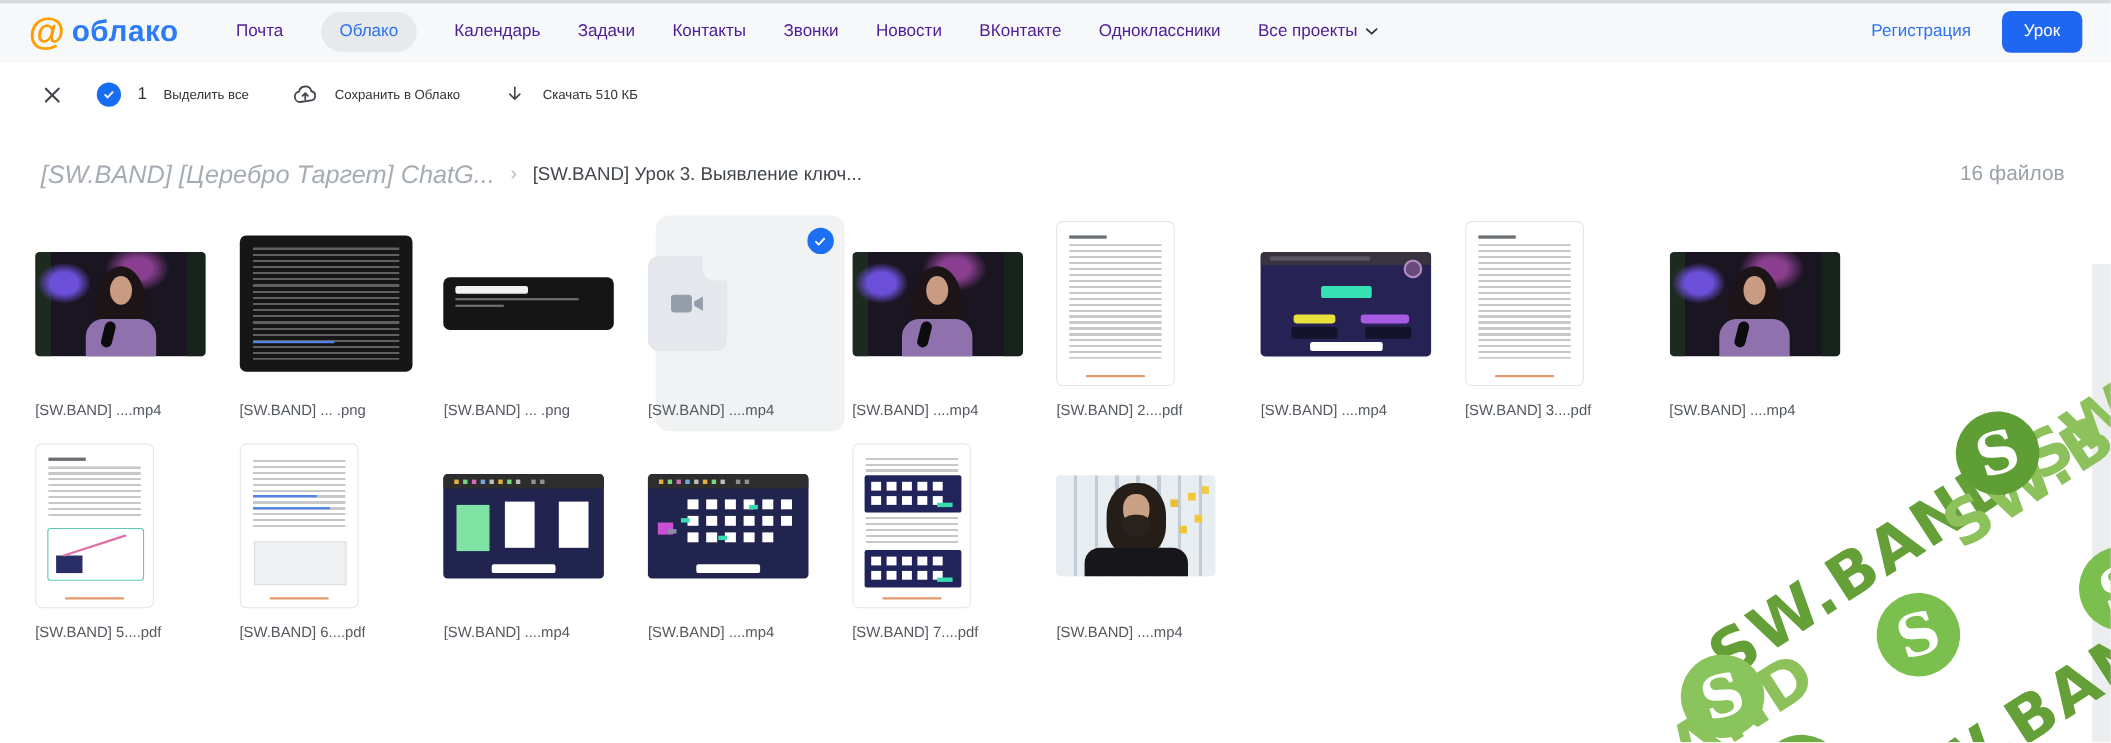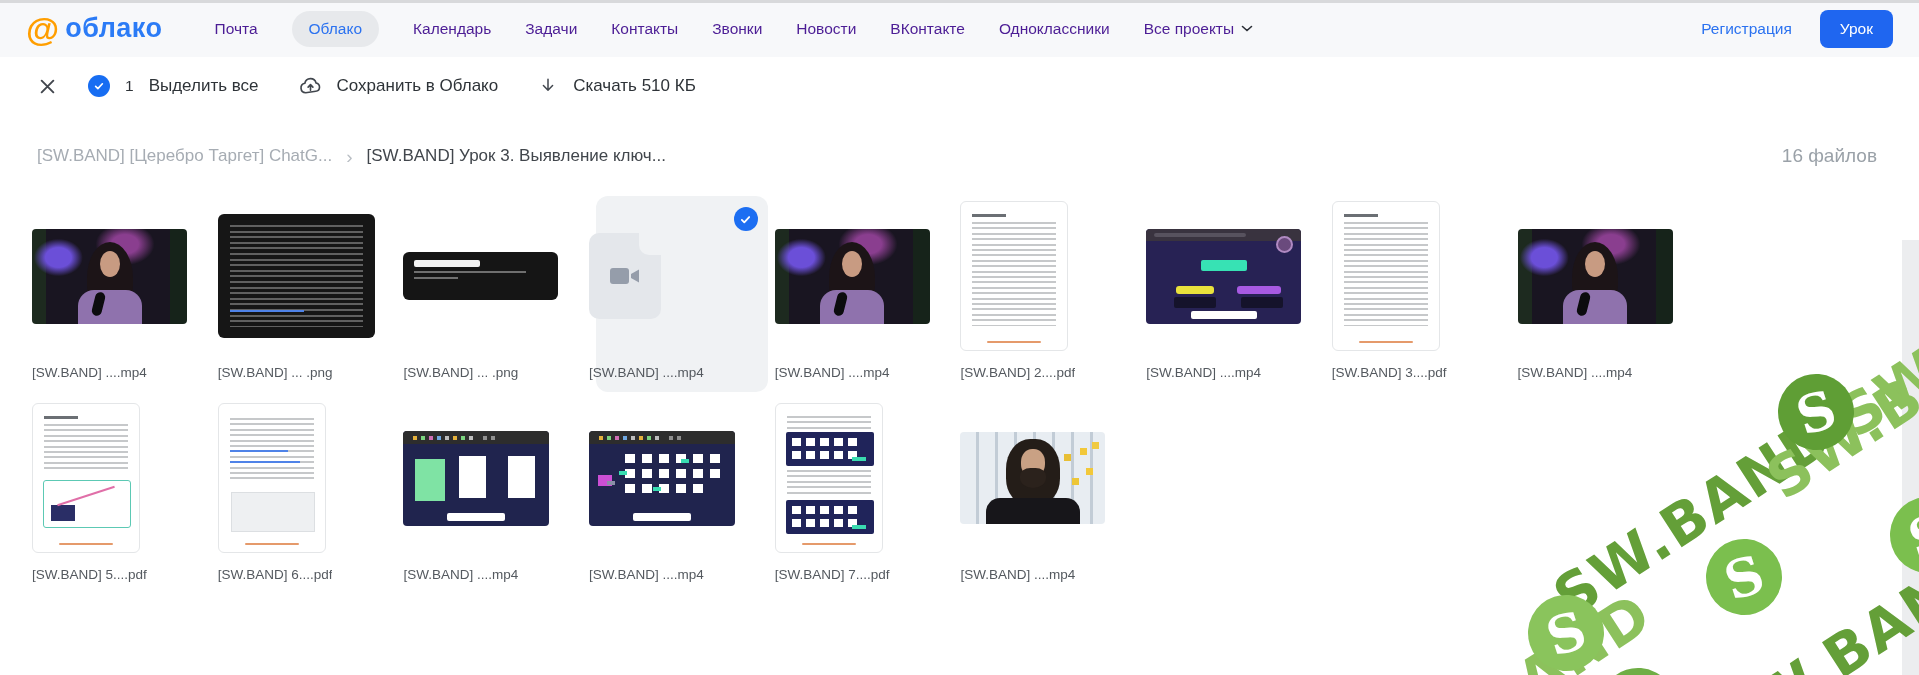--- a/index.html
+++ b/index.html
@@ -20,26 +20,26 @@
   .reg-link{color:#2b72f0;font-size:15.5px;cursor:pointer;text-decoration:none;}
   .login-btn{background:#1f66f0;color:#fff;font-size:15.5px;border:none;border-radius:8px;
              padding:10px 20px;cursor:pointer;font-family:inherit;}
 
   
   .toolbar{position:absolute;top:66px;left:37px;height:40px;display:flex;align-items:center;z-index:3;}
   .tb-close{background:none;border:none;padding:2px;cursor:pointer;margin-right:30px;display:flex;}
   .tb-group{display:flex;align-items:center;gap:15px;margin-right:40px;cursor:pointer;}
   .tb-badge{width:22px;height:22px;border-radius:50%;background:#176df2;display:flex;align-items:center;justify-content:center;}
   .tb-count{font-size:15.5px;color:#2e3338;}
-  .tb-label{font-size:17px;color:#2e3338;}
+  .tb-label{font-size:12px;color:#2e3338;}
 
   
   .crumbs-row{position:absolute;top:145px;left:37px;right:42px;display:flex;align-items:center;justify-content:space-between;z-index:3;}
   .crumbs{display:flex;align-items:center;gap:14px;}
-  .crumb.parent{color:#a6acb3;font-size:17px;cursor:pointer;text-decoration:none;}
+  .crumb.parent{color:#a6acb3;font-size:23px;cursor:pointer;text-decoration:none;font-style:italic;}
   .crumb-sep{color:#b9bec4;font-size:19px;line-height:1;}
   .crumb.current{color:#41464c;font-size:17px;font-weight:500;}
   .files-count{color:#9aa1a8;font-size:19px;}
 
   
   .grid{position:absolute;left:32px;display:flex;z-index:2;}
   .row1{top:196px;} .row2{top:398px;}
   .cell{position:relative;width:185.7px;height:196px;display:flex;flex-direction:column;align-items:flex-start;cursor:pointer;}
   .cell.selected::before{content:"";position:absolute;top:0;bottom:0;left:7px;right:7px;background:#f0f2f4;border-radius:12px;}
   .thumbzone{position:relative;height:160px;display:flex;align-items:center;justify-content:center;z-index:1;}

